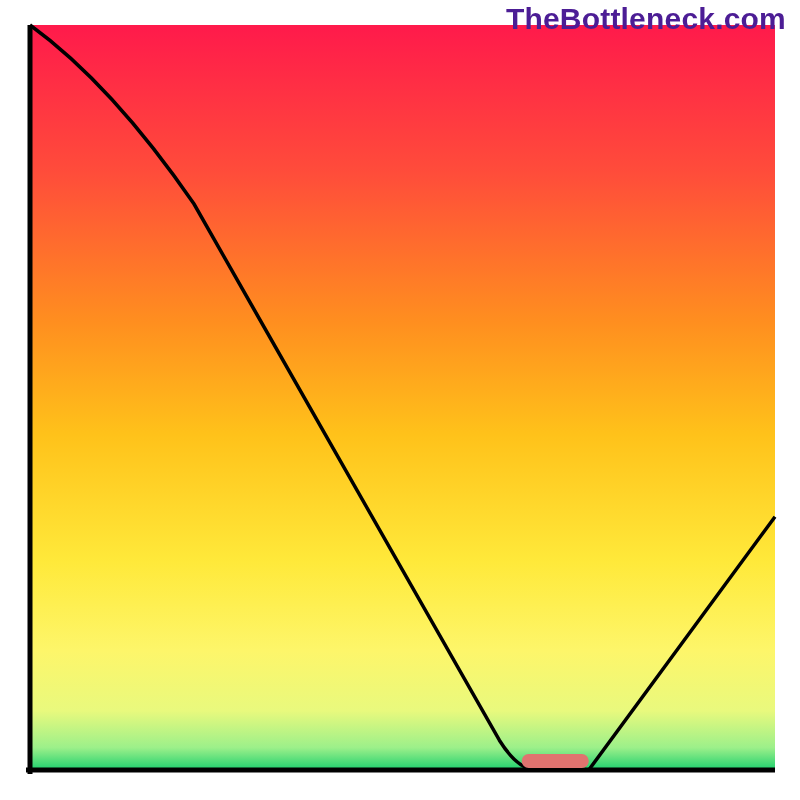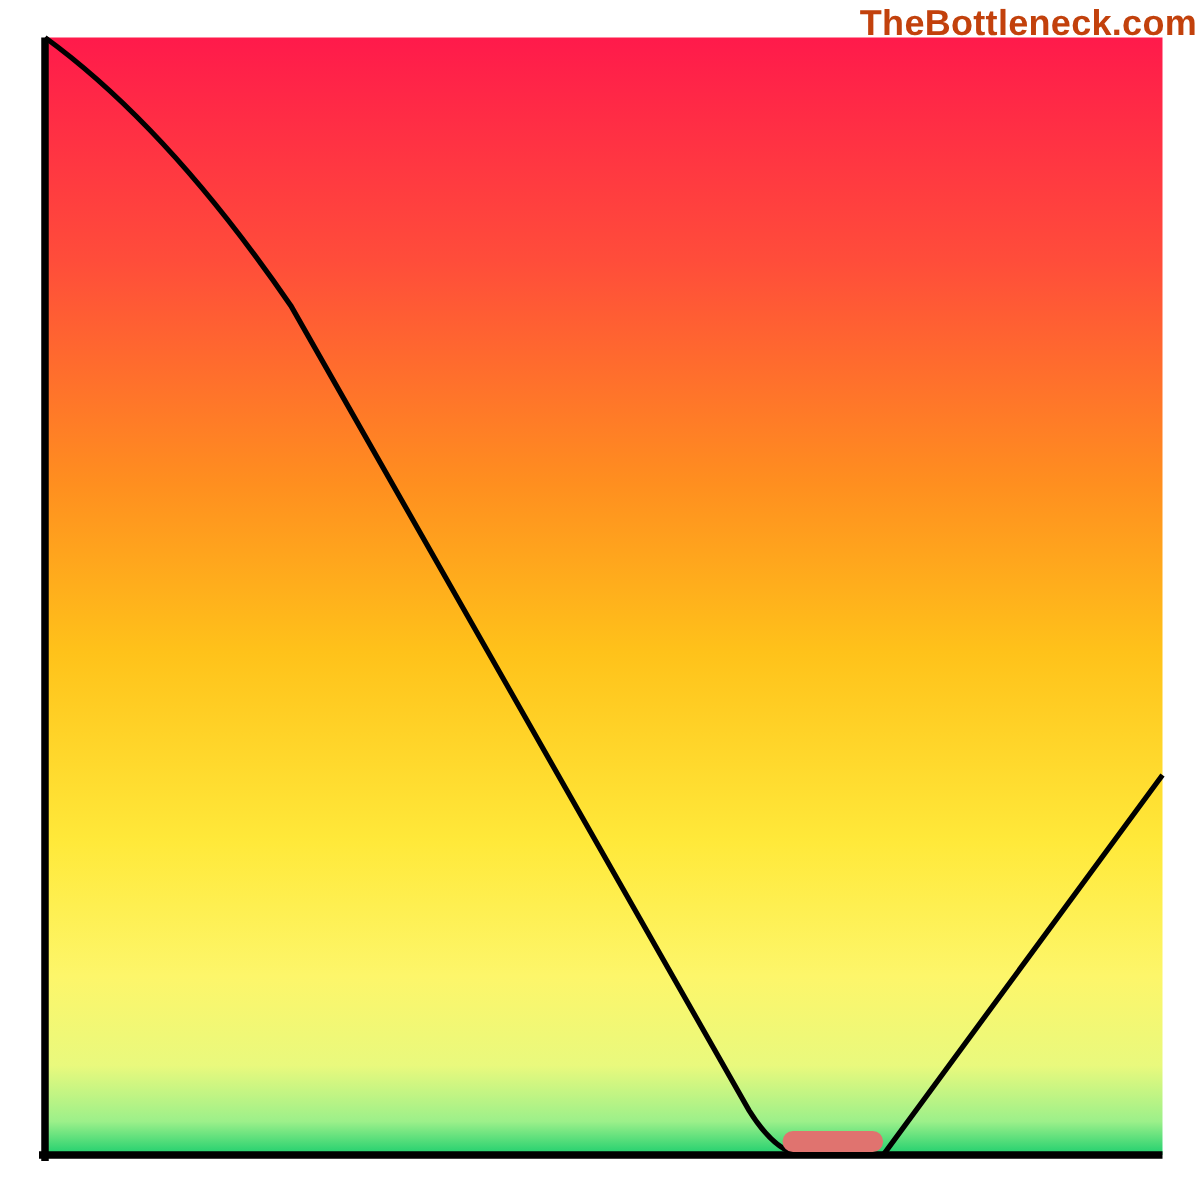--- a/index.html
+++ b/index.html
@@ -17,24 +17,24 @@
     height: 800px;
   }
   svg.chart-svg {
     display: block;
     width: 800px;
     height: 800px;
   }
   .watermark {
     position: absolute;
     top: 2px;
-    right: 2px;
-    font-size: 24px;
+    right: 14px;
+    font-size: 30px;
     font-weight: 600;
-    color: #c2410c;
+    color: #4c1d95;
     letter-spacing: 0.2px;
   }
 </style>
 </head>
 <body>
 
 <div class="chart-wrap">
 
   <svg class="chart-svg" viewBox="0 0 800 800">
     <defs>

